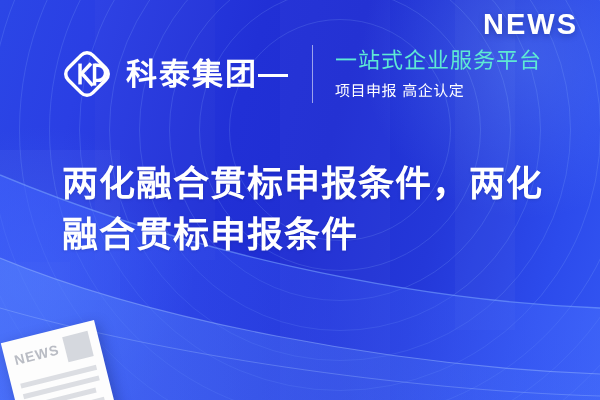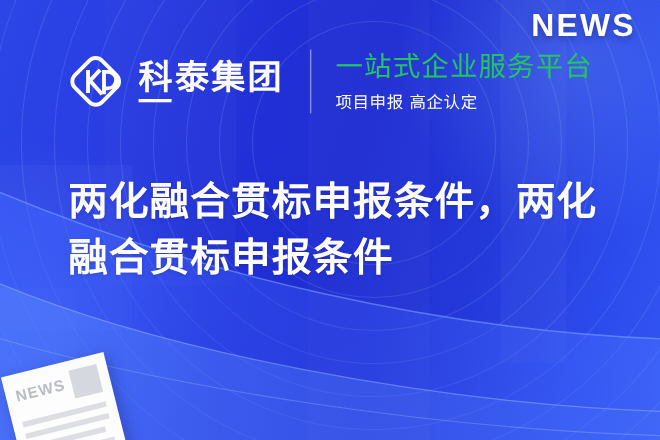--- a/index.html
+++ b/index.html
@@ -88,21 +88,21 @@
     left: 58px; top: 38px;
     display: flex;
     align-items: center;
     height: 72px;
   }
   .logo-mark {
     width: 58px; height: 58px;
     flex: 0 0 58px;
     margin-right: 10px;
   }
-  .logo-words { display: flex; flex-direction: column; justify-content: space-between; }
+  .logo-words { display: flex; flex-direction: row; justify-content: space-between; }
   .logo-cn {
     font-size: 31px;
     font-weight: 700;
     color: #ffffff;
     letter-spacing: 2px;
     line-height: 1.05;
     font-family: "DejaVu Sans", "Liberation Sans", sans-serif;
   }
   .logo-en-row {
     display: flex;
@@ -125,22 +125,22 @@
   }
   .divider-v {
     width: 1px;
     height: 58px;
     background: rgba(255,255,255,0.55);
     margin: 0 22px 0 24px;
     flex: 0 0 1px;
   }
   .slogan { display: flex; flex-direction: column; justify-content: center; }
   .slogan-main {
-    font-size: 25px;
-    color: #22c55e;
+    font-size: 22px;
+    color: #5eead4;
     letter-spacing: 1px;
     line-height: 1.18;
     font-family: "DejaVu Sans", "Liberation Sans", sans-serif;
   }
   .slogan-sub {
     font-size: 15px;
     color: #ffffff;
     letter-spacing: 0.5px;
     margin-top: 6px;
     font-family: "DejaVu Serif", "Liberation Serif", serif;

